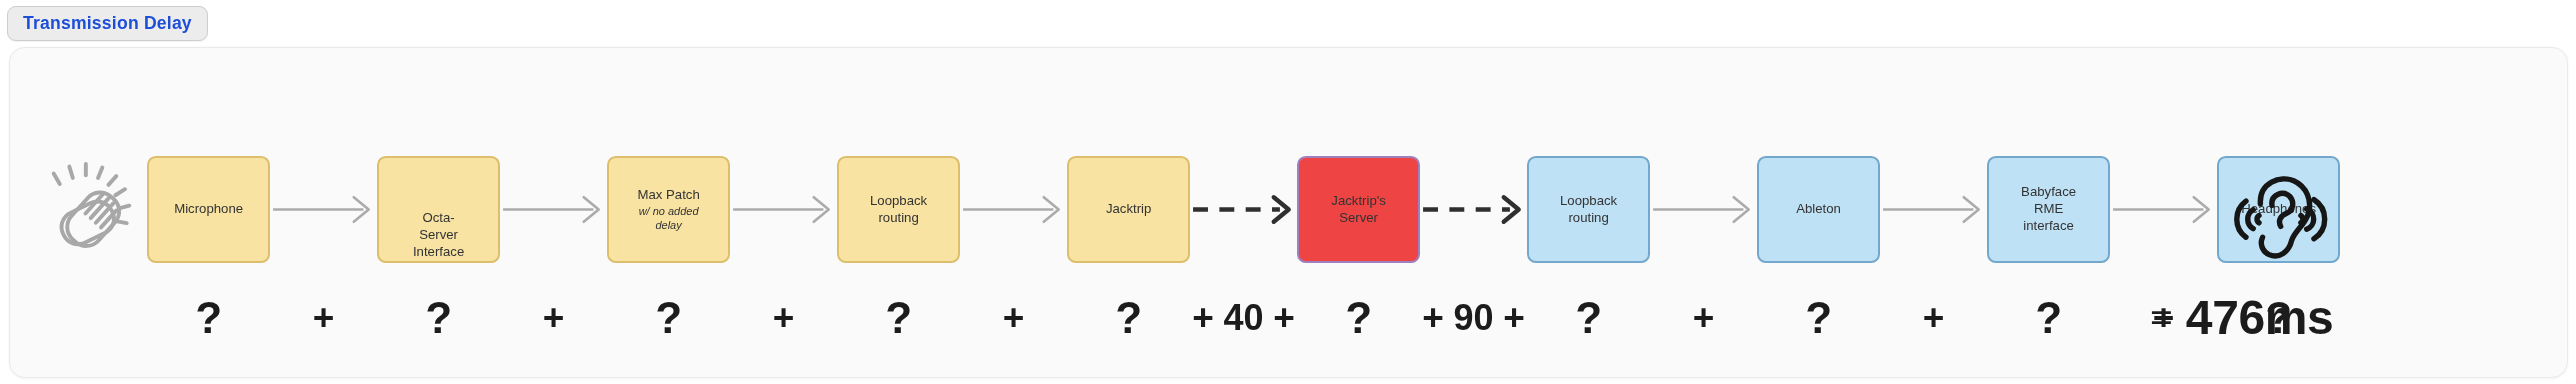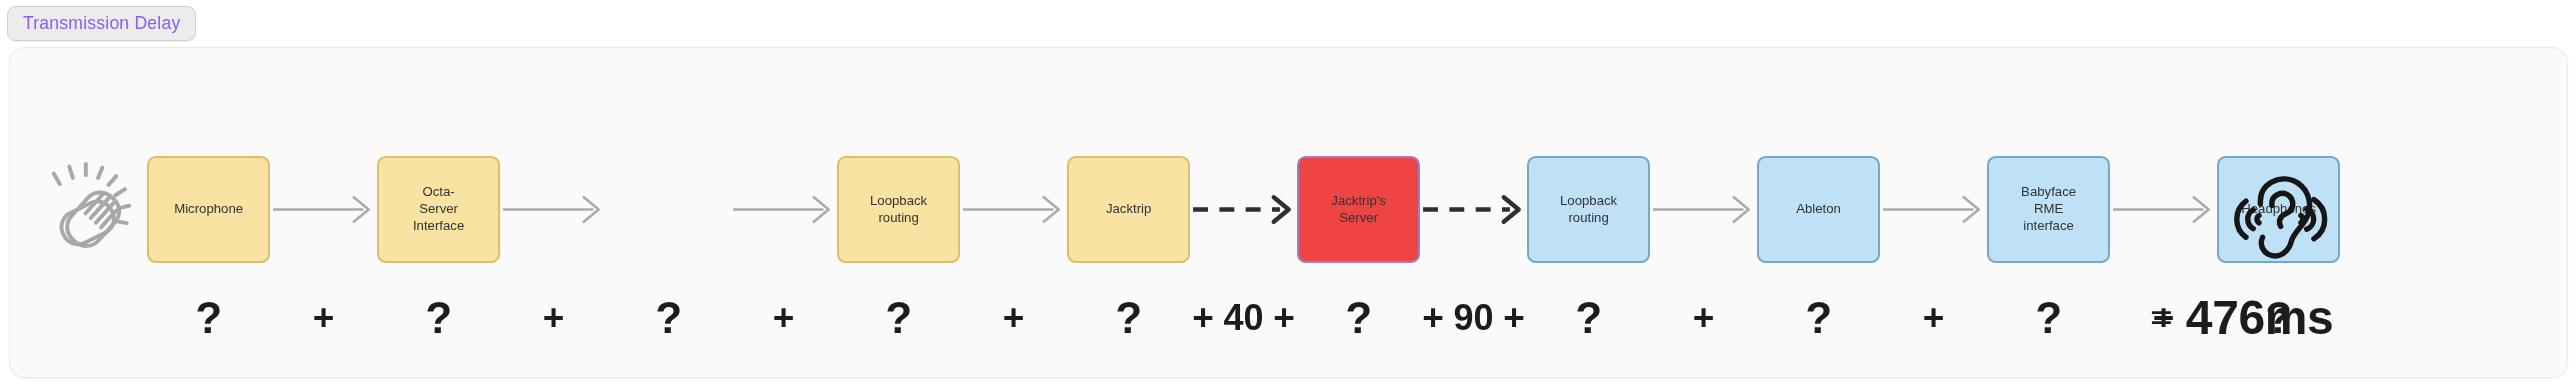--- a/index.html
+++ b/index.html
@@ -6,21 +6,21 @@
   body{
     width:2576px;height:385px;overflow:hidden;background:#ffffff;
     font-family:"Liberation Sans",sans-serif;position:relative;
   }
   .chip{
     position:absolute;top:6.2px;left:7px;height:33px;
     display:inline-flex;align-items:center;padding:0 15px;
     background:#ececec;border:1.3px solid #cdcdcd;border-radius:8.8px;
     box-shadow:0 0.9px 0.9px rgba(0,0,0,.05);
   }
-  .chip span{font-size:17.6px;font-weight:400;color:#8b5cf6;letter-spacing:0.2px;}
+  .chip span{font-size:17.6px;font-weight:700;color:#1d4ed8;letter-spacing:0.2px;}
   .card{
     position:absolute;left:8.8px;top:47px;width:2557px;height:329px;
     background:#fafafa;border:0.9px solid #eaeaea;border-radius:16px;
     box-shadow:0 0.9px 2.6px rgba(0,0,0,.05);
   }
   #flow{
     display:grid;
     grid-template-rows:107px 109px;
     padding:108px 0 0 5.3px;
   }
@@ -73,24 +73,29 @@
             <line x1="55" y1="35" x2="55" y2="64"></line>
             <line x1="63" y1="33" x2="63" y2="64"></line>
             <line x1="71" y1="34" x2="71" y2="64"></line>
             <line x1="79" y1="38" x2="79" y2="64"></line>
           </g>
         </svg>
       </div>
       <div class="node-box" style="grid-column: 2; background: rgb(248, 227, 162); border-color: rgb(220, 190, 108); text-align: right;">
         <div class="node-line">Microphone</div>
       </div>
-      <div class="node-box" style="grid-column: 4; background: rgb(248, 227, 162); border-color: rgb(220, 190, 108);">
+      <div class="node-box" style="grid-column: 4; background: rgb(248, 227, 162); border-color: rgb(220, 190, 108); justify-content: flex-end;">
         <div class="node-line">Octa-</div>
         <div class="node-line">Server</div>
         <div class="node-line">Interface</div>
+      </div>
+      <div class="node-box" style="grid-column: 6; background: rgb(248, 227, 162); border-color: rgb(220, 190, 108);">
+        <div class="node-line">Max Patch</div>
+        <div class="node-line italic">w/ no added</div>
+        <div class="node-line italic">delay</div>
       </div>
       <div class="node-box" style="grid-column: 8; background: rgb(248, 227, 162); border-color: rgb(220, 190, 108);">
         <div class="node-line">Loopback</div>
         <div class="node-line">routing</div>
       </div>
       <div class="node-box" style="grid-column: 10; background: rgb(248, 227, 162); border-color: rgb(220, 190, 108);">
         <div class="node-line">Jacktrip</div>
       </div>
       <div class="node-box" style="grid-column: 12; background: #ef4444; border-color: rgb(160, 127, 192); align-items: center;">
         <div class="node-line">Jacktrip's</div>

